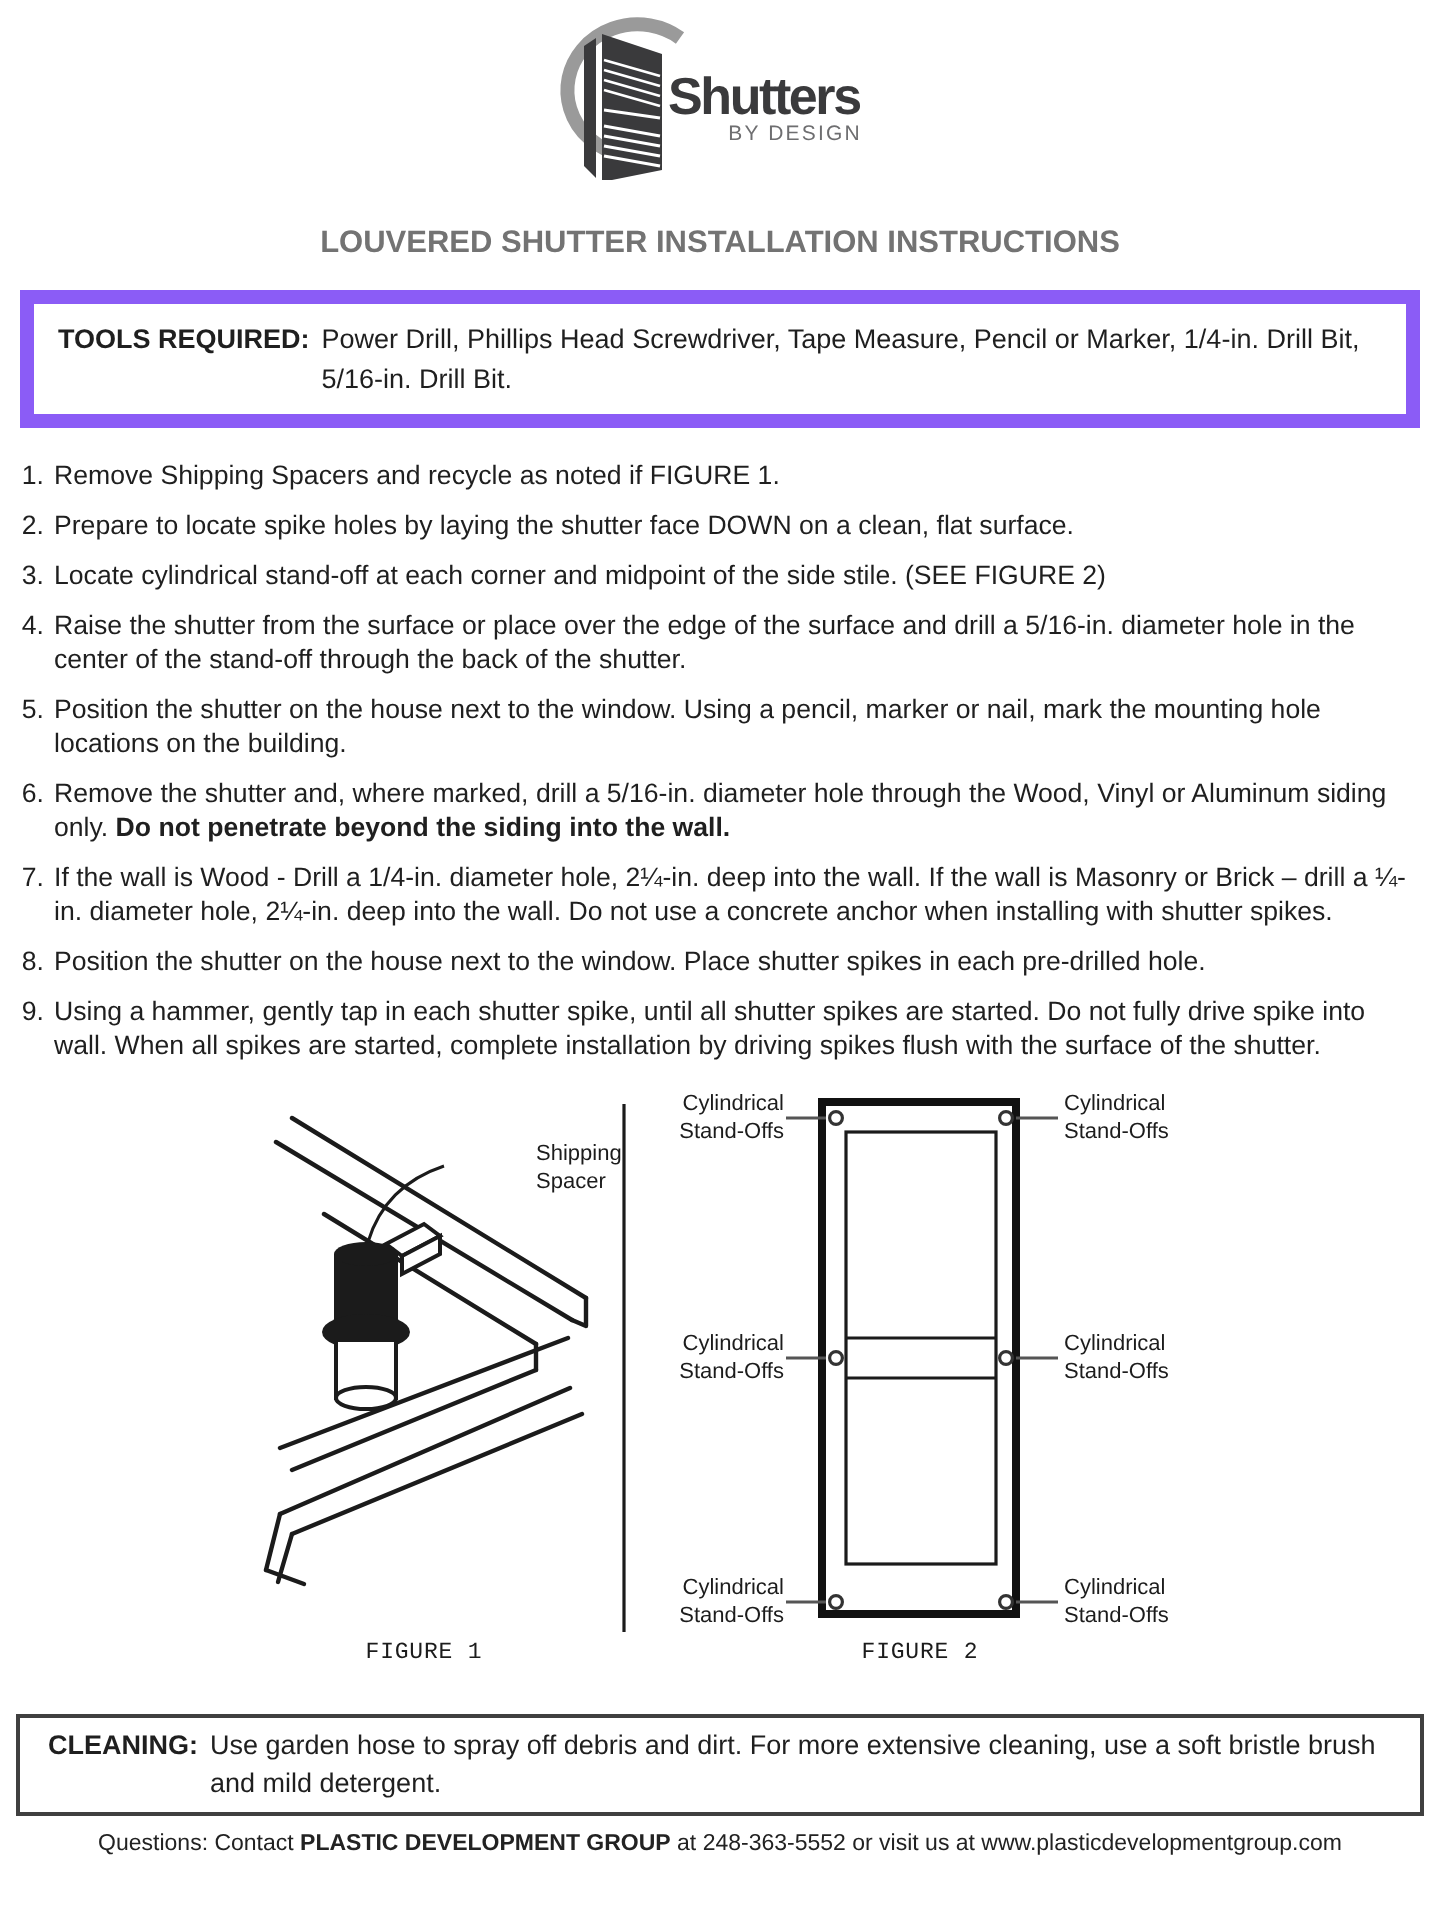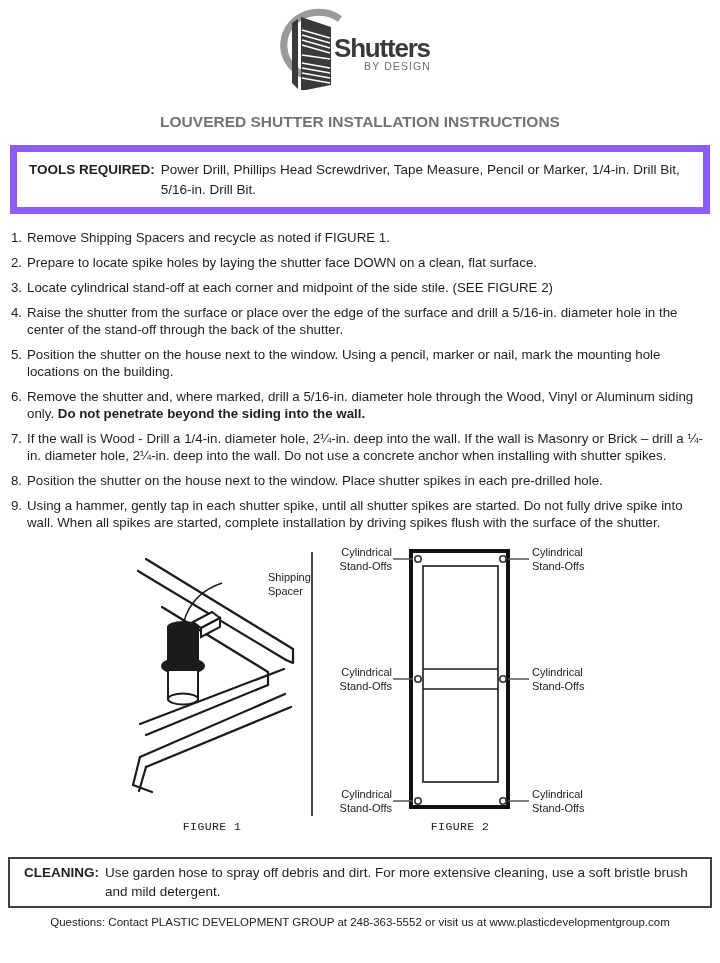--- a/index.html
+++ b/index.html
@@ -33,21 +33,21 @@
   .figures svg{position:absolute;left:0;top:0;}
   .ln{stroke:var(--line);stroke-width:2.2;fill:none;stroke-linecap:round;stroke-linejoin:round;}
   .lnthin{stroke:var(--line);stroke-width:1.6;fill:none;}
   .fig-label{position:absolute;font-size:11px;line-height:14px;color:#1c1c1c;}
   .ra{text-align:right;}
   .fig-caption{position:absolute;font-size:11.5px;letter-spacing:.4px;text-align:center;color:#1c1c1c;font-family:Liberation Mono, monospace;}
   
   .cleanbox{border:2px solid #404040;margin:20px 8px 0;padding:5px 14px;font-size:13.5px;line-height:18.5px;}
   .cleanbox .box-text{max-width:585px;}
   .footer{margin-top:8px;text-align:center;font-size:11.5px;color:#222;}
-  .footer b{font-weight:normal;}
+  .footer b{font-weight:bold;}
 </style>
 </head>
 <body>
 
 <div class="logo-wrap">
   <svg width="180" height="84" viewBox="0 0 180 84">
 
     <path d="M70,13 A35,33 0 1 0 58,71" stroke="var(--logo_gray)" stroke-width="7" fill="none"></path>
 
     <g>

